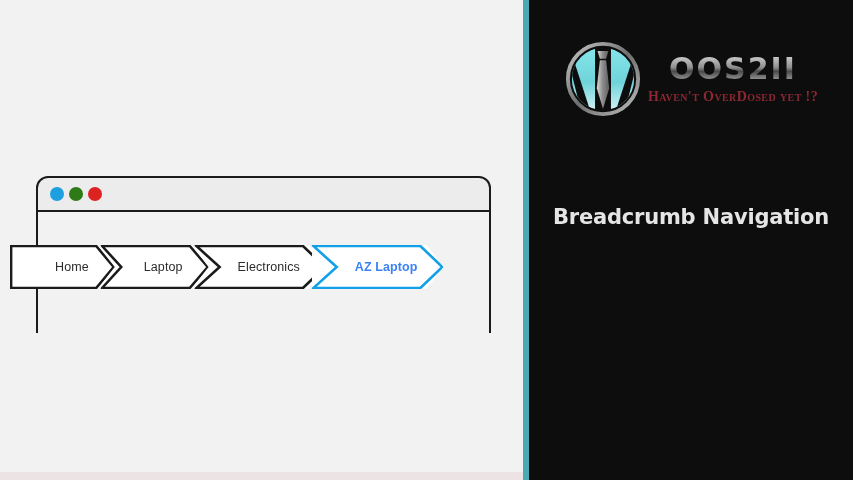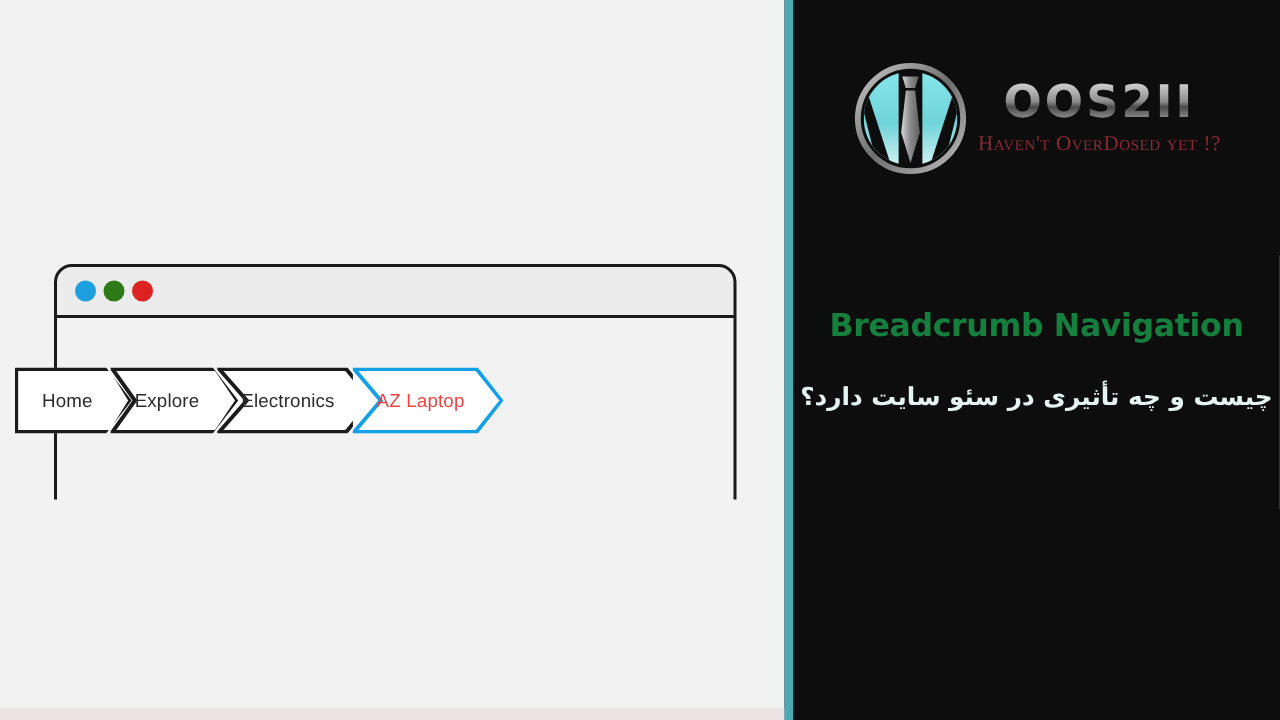--- a/index.html
+++ b/index.html
@@ -63,24 +63,24 @@
     font-size:12.5px;
     letter-spacing:.1px;
     white-space:nowrap;
     clip-path: polygon(0 0, calc(100% - 17px) 0, 100% 50%, calc(100% - 17px) 100%, 0 100%, 0 100%);
   }
   
   .crumb svg{
     position:absolute; left:0; top:0; width:100%; height:100%;
     overflow:visible;
   }
-  .crumb .label{ position:relative; z-index:2; }
+  .crumb .label{ position:relative; z-index:2;margin-left:27px; }
 
   .crumb.first{ padding-left:18px; }
-  .crumb.active{ font-weight:normal; color:#ef4444; z-index:5;text-align:center; }
+  .crumb.active{ font-weight:bold; color:#3b82f6; z-index:5;text-align:center; }
 
   
   .right-panel{
     position:absolute; left:529px; top:0; width:324px; height:480px;
     background:#0d0d0e;
   }
 
   .logo-row{
     position:absolute; left:0; top:40px; width:324px;
     display:flex; align-items:center; justify-content:center;
@@ -102,34 +102,34 @@
     -webkit-background-clip:text;
     background-clip:text;
     color:transparent;
     line-height:1;
   }
   .tagline{
     margin-top:5px;
     font-family:"Liberation Serif", serif;
     font-variant:small-caps;
     font-size:14px;
-    font-weight:normal;
+    font-weight:bold;
     letter-spacing:.4px;
     color:#8c2833;
     white-space:nowrap;
   }
 
   .headline{
     position:absolute; left:0; top:205px; width:324px;
     text-align:center;
     font-family:"DejaVu Sans", sans-serif;
     font-size:21px;
     font-weight:bold;
     letter-spacing:-.2px;
-    color:#15803d;
+    color:#e5e5e5;
   }
   .subhead{
     position:absolute; left:0; top:255px; width:324px;
     text-align:center;
     direction:rtl;
     font-family:"DejaVu Sans", sans-serif;
     font-size:16.5px;
     font-weight:bold;
     color:#e6f4f1;
     white-space:nowrap;
@@ -158,21 +158,21 @@
         <div class="crumb first" style="z-index: 10;">
           <svg preserveAspectRatio="none" viewBox="0 0 96 44">
             <path d="M1,1 L79,1 L95,22 L79,43 L1,43 Z" fill="#ffffff" stroke="#1b1b1b" stroke-width="2.6" vector-effect="non-scaling-stroke" stroke-linejoin="miter"></path>
           </svg>
           <span class="label">Home</span>
         </div>
         <div class="crumb" style="z-index: 9;">
           <svg preserveAspectRatio="none" viewBox="0 0 96 44">
             <path d="M1,1 L79,1 L95,22 L79,43 L1,43 L18,22 Z" fill="#ffffff" stroke="#1b1b1b" stroke-width="2.6" vector-effect="non-scaling-stroke" stroke-linejoin="miter"></path>
           </svg>
-          <span class="label">Explore</span>
+          <span class="label">Laptop</span>
         </div>
         <div class="crumb" style="z-index: 7;">
           <svg preserveAspectRatio="none" viewBox="0 0 96 44">
             <path d="M1,1 L79,1 L95,22 L79,43 L1,43 L18,22 Z" fill="#ffffff" stroke="#1b1b1b" stroke-width="2.6" vector-effect="non-scaling-stroke" stroke-linejoin="miter"></path>
           </svg>
           <span class="label">Electronics</span>
         </div>
         <div class="crumb active" style="z-index: 20;">
           <svg preserveAspectRatio="none" viewBox="0 0 96 44">
             <path d="M1,1 L79,1 L95,22 L79,43 L1,43 L18,22 Z" fill="#ffffff" stroke="#12a0e8" stroke-width="2.6" vector-effect="non-scaling-stroke" stroke-linejoin="miter"></path>
@@ -222,16 +222,15 @@
           <polygon points="46,26 54,26 58,62 50,88 42,62" fill="url(#tieg)"></polygon>
         </svg>
       </div>
       <div class="logo-text">
         <span class="wordmark">OOS2II</span>
         <span class="tagline">Haven't OverDosed yet !?</span>
       </div>
     </div>
 
     <div class="headline">Breadcrumb Navigation</div>
-    <div class="subhead">چیست و چه تأثیری در سئو سایت دارد؟</div>
   </div>
 
 </div>
 
 </body></html>

